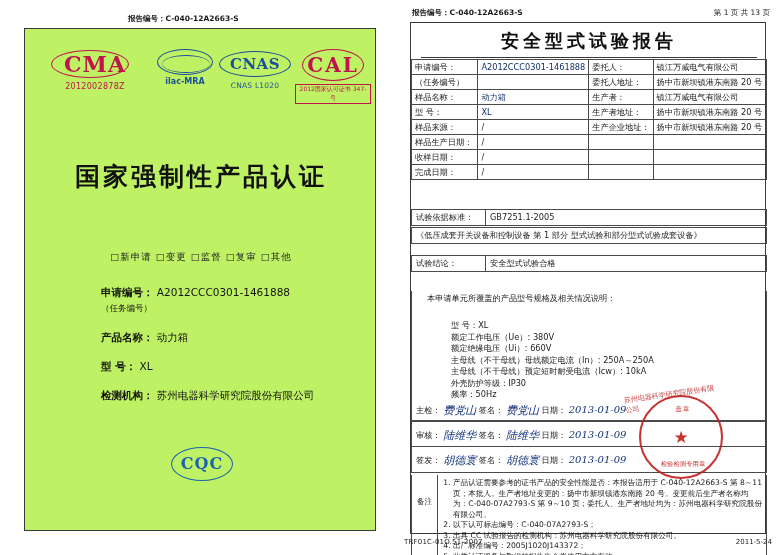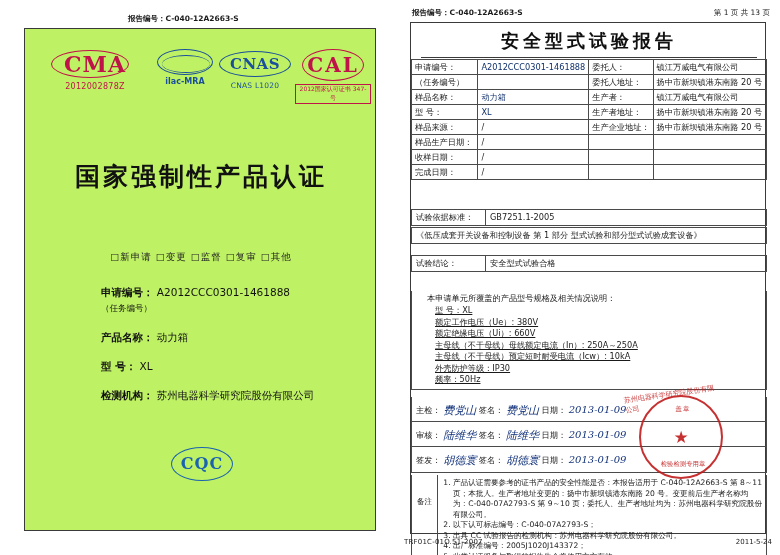--- a/index.html
+++ b/index.html
@@ -190,21 +190,21 @@
   }
   .rowtbl td { border: 1px solid #4a4a4a; padding: 2px 4px; vertical-align: top; }
   .rowtbl td.k { width: 74px; white-space: nowrap; }
 
   #spec-block {
     position: absolute; left: 0; top: 268px; width: 356px;
     border: 1px solid #4a4a4a; border-top: none;
     font-size: 8.2px; padding: 2px 4px 3px 15px;
   }
   #spec-block .hdr { margin-bottom: 1px; }
-  #spec-block ul { margin: 0; padding: 0 0 0 8px; list-style: none; text-decoration: underline; }
+  #spec-block ul { margin: 16px; padding: 0 0 0 8px; list-style: none; }
   #spec-block li { line-height: 11.5px; white-space: nowrap; }
 
   
   #sig-block {
     position: absolute; left: 0; top: 374px; width: 356px;
     border: 1px solid #4a4a4a; border-top: none;
     font-size: 8.2px;
   }
   #sig-block .sigrow {
     height: 25px; border-bottom: 1px solid #4a4a4a;

